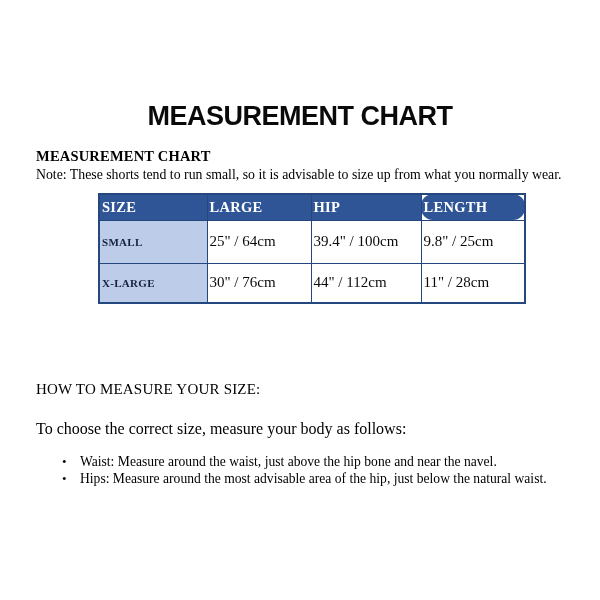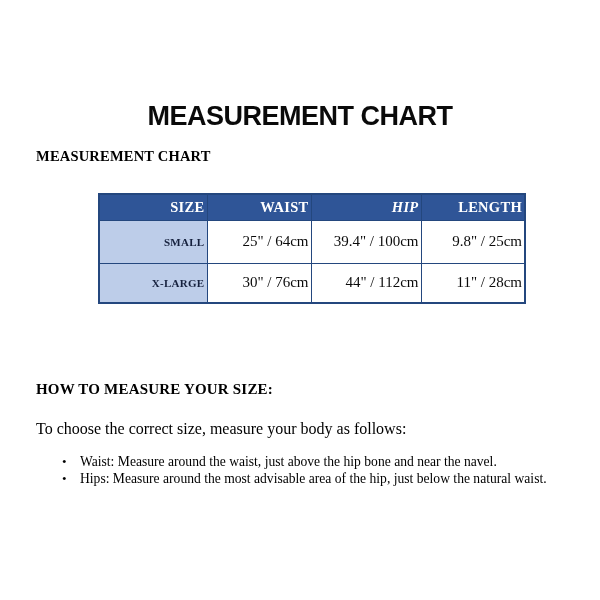--- a/index.html
+++ b/index.html
@@ -29,46 +29,46 @@
 
   table.size-table{
     position:absolute;top:193px;left:98px;
     width:426px;
     border-collapse:collapse;
     table-layout:fixed;
     font-size:15px;
   }
   table.size-table td,table.size-table th{
     border:1.5px solid var(--table-border);
-    text-align:right;vertical-align:middle;
+    text-align:left;vertical-align:middle;
     padding:0 2px;
   }
   table.size-table{border:2px solid var(--table-border);}
   th.col-size{width:108px;}
   th.col-waist{width:104px;}
-  th.col-hip{width:110px;font-style:italic;}
-  th.col-length{width:104px;}
+  th.col-hip{width:110px;}
+  th.col-length{width:104px;border-radius:12px;}
   tr.head-row{height:26px;}
   tr.head-row th{
     background:var(--header-bg);color:var(--header-text);
     font-weight:bold;font-size:14.5px;letter-spacing:0.3px;
   }
   tr.row-0{height:43px;}
   tr.row-1{height:45px;}
   tr.row-2{height:42px;}
   tr.row-3{height:40px;}
   td.size-cell{
     background:var(--size-col-bg);
     font-weight:bold;color:var(--label-text);
     font-size:11px;letter-spacing:0.3px;
   }
   td.val-cell{background:#ffffff;color:#0a0a0a;}
 
   .howto{position:absolute;top:381px;left:36px;width:545px;}
-  .howto-heading{font-size:15px;font-weight:bold;letter-spacing:0.2px;}
+  .howto-heading{font-size:15px;font-weight:normal;letter-spacing:0.2px;}
   .howto-intro{font-size:16px;margin-top:22px;}
   .bullets{margin-top:16px;list-style:none;}
   .bullets li{
     position:relative;
     padding-left:44px;
     font-size:13.6px;
     line-height:16.5px;
     white-space:nowrap;
   }
   .bullets li .dot{
@@ -78,27 +78,28 @@
 </style>
 </head>
 <body>
 
 <div class="page">
 
   <h1 class="main-title">MEASUREMENT CHART</h1>
 
   <div class="intro">
     <div class="intro-heading">MEASUREMENT CHART</div>
+    <div class="intro-note">Note: These shorts tend to run small, so it is advisable to size up from what you normally wear.</div>
   </div>
 
   <table class="size-table">
     <thead>
       <tr class="head-row">
         <th class="col-size">SIZE</th>
-        <th class="col-waist">WAIST</th>
+        <th class="col-waist">LARGE</th>
         <th class="col-hip">HIP</th>
         <th class="col-length">LENGTH</th>
       </tr>
     </thead>
     <tbody>
       <tr class="row-0">
         <td class="size-cell">SMALL</td>
         <td class="val-cell">25" / 64cm</td>
         <td class="val-cell">39.4" / 100cm</td>
         <td class="val-cell">9.8" / 25cm</td>

